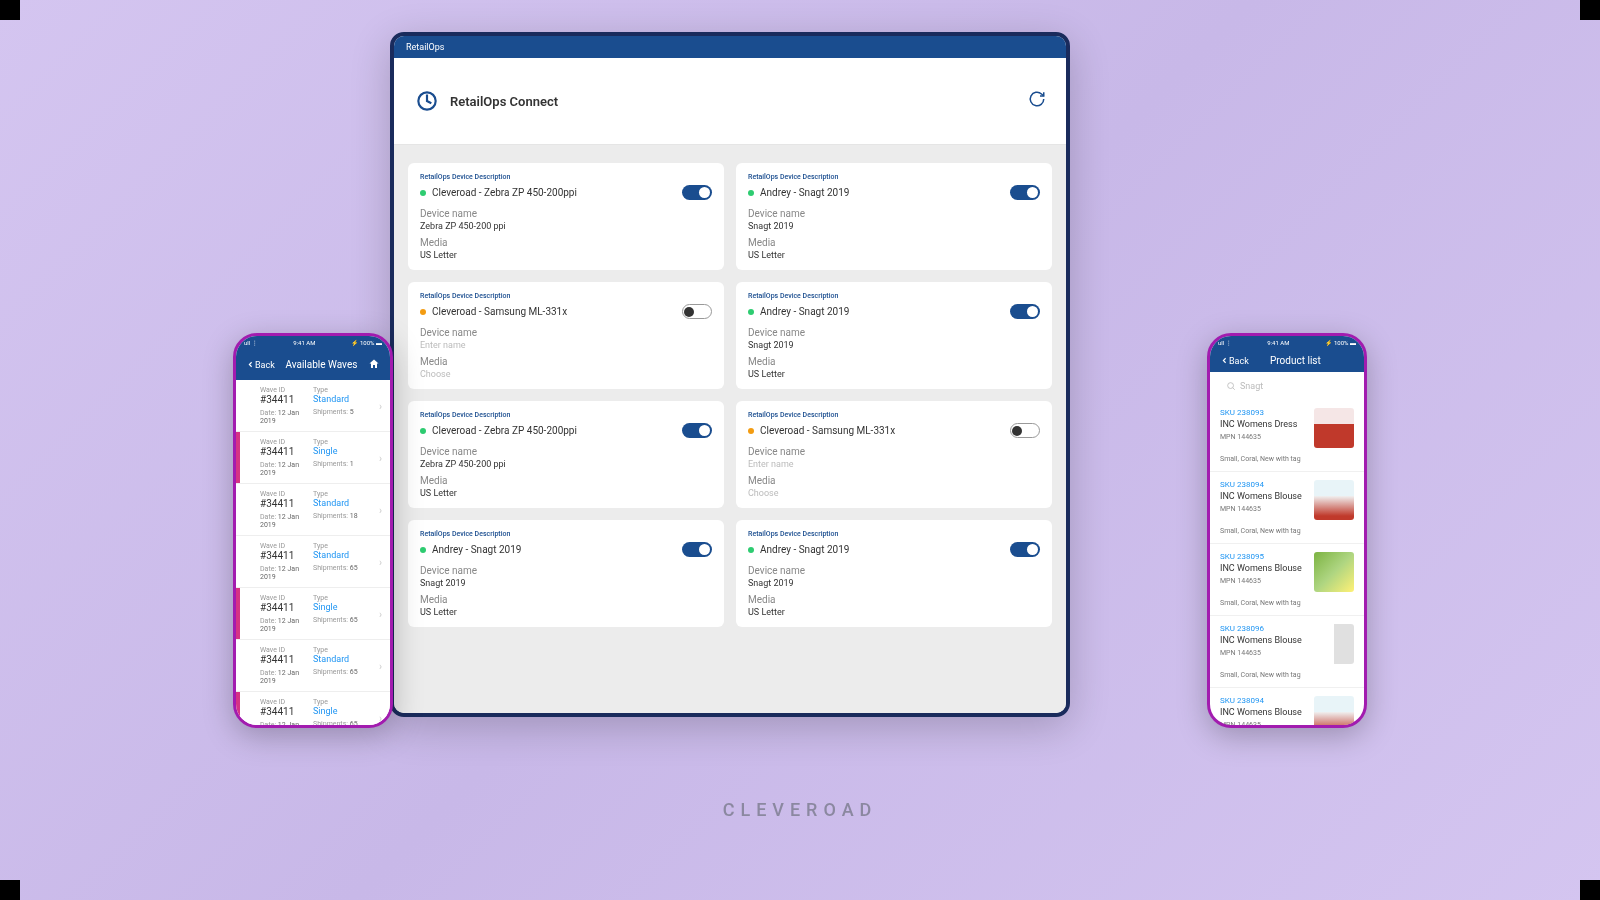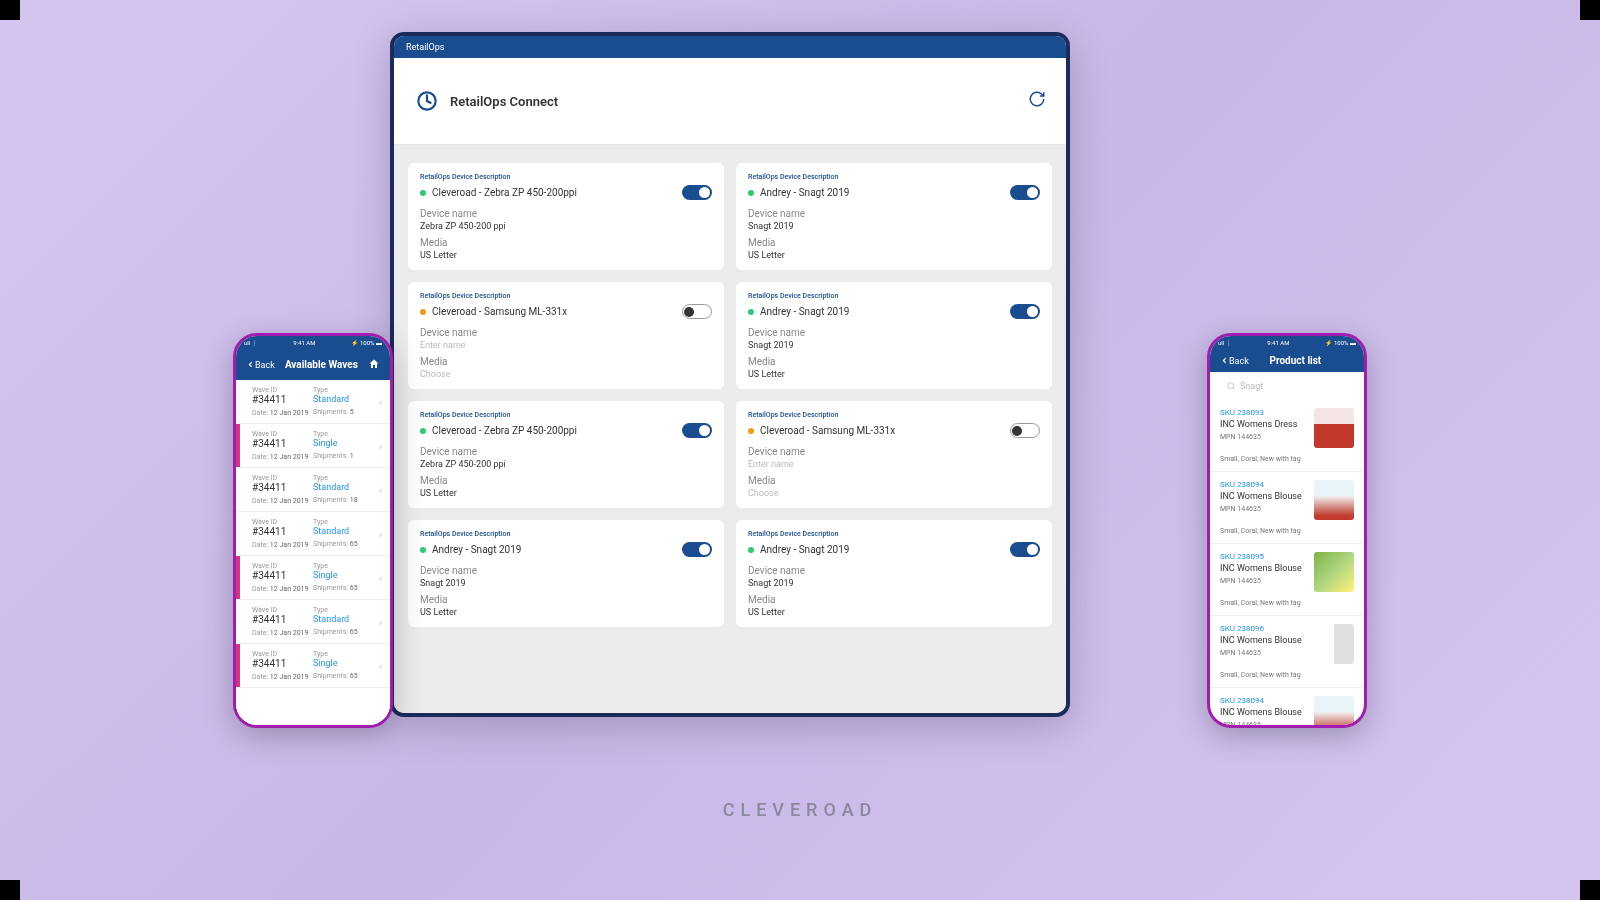--- a/index.html
+++ b/index.html
@@ -28,24 +28,24 @@
 .card-field-label{font-size:10px;color:#888;margin-top:6px}
 .card-field-value{font-size:9px;color:#333;margin-top:2px}
 .card-field-placeholder{font-size:9px;color:#bbb;margin-top:2px}
 
 .phone{position:absolute;width:160px;height:395px;background:#fff;border:3px solid #a21caf;border-radius:24px;overflow:hidden;box-shadow:0 8px 30px rgba(0,0,0,.25)}
 .phone-left{left:233px;top:333px}
 .phone-right{right:233px;top:333px}
 .status-bar{background:#1a4d8f;color:#fff;font-size:6px;padding:3px 8px;display:flex;justify-content:space-between}
 .phone-header{background:#1a4d8f;color:#fff;padding:6px 10px;display:flex;align-items:center}
 .back-btn{font-size:9px;display:flex;align-items:center;cursor:pointer}
-.phone-title{flex:1;text-align:center;font-size:10px;font-weight:700}
+.phone-title{flex:1;text-align:center;font-size:10px;font-weight:400}
 .home-icon{cursor:pointer}
 .waves-list{background:#fff;height:calc(100% - 40px);overflow-y:auto}
-.wave-item{border-bottom:1px solid #eee;padding:6px 16px;position:relative;display:flex;cursor:pointer}
+.wave-item{border-bottom:1px solid #eee;padding:6px 24px;position:relative;display:flex;cursor:pointer}
 .wave-bar{position:absolute;left:0;top:0;bottom:0;width:4px}
 .wave-bar.magenta{background:#d63384}
 .wave-left{flex:1}
 .wave-right{flex:1}
 .wave-label{font-size:7px;color:#999}
 .wave-value{font-size:10px;color:#333;font-weight:400}
 .wave-link{font-size:9px;color:#2196f3}
 .wave-sub{font-size:7px;color:#999;margin-top:4px}
 .wave-sub-val{color:#666;font-size:7px}
 .chevron{position:absolute;right:8px;top:50%;transform:translateY(-50%);color:#ccc;font-size:10px}

